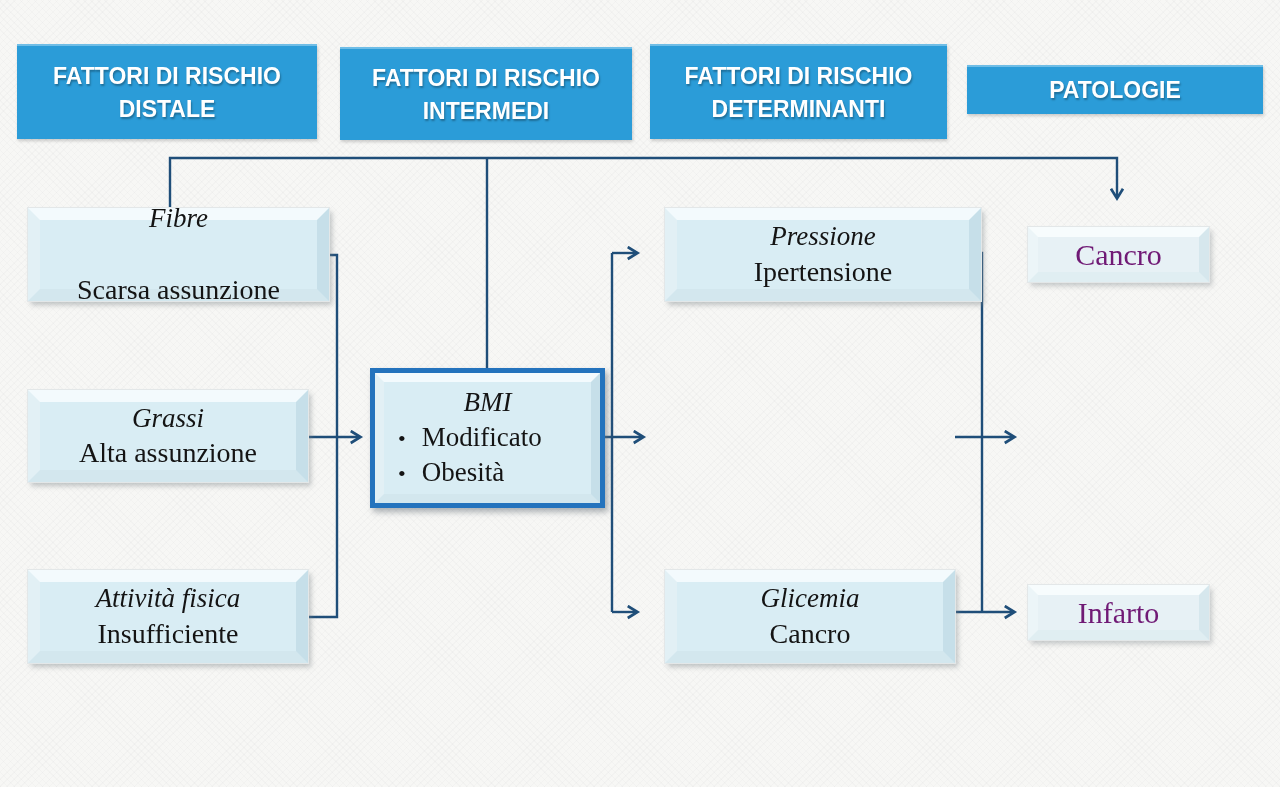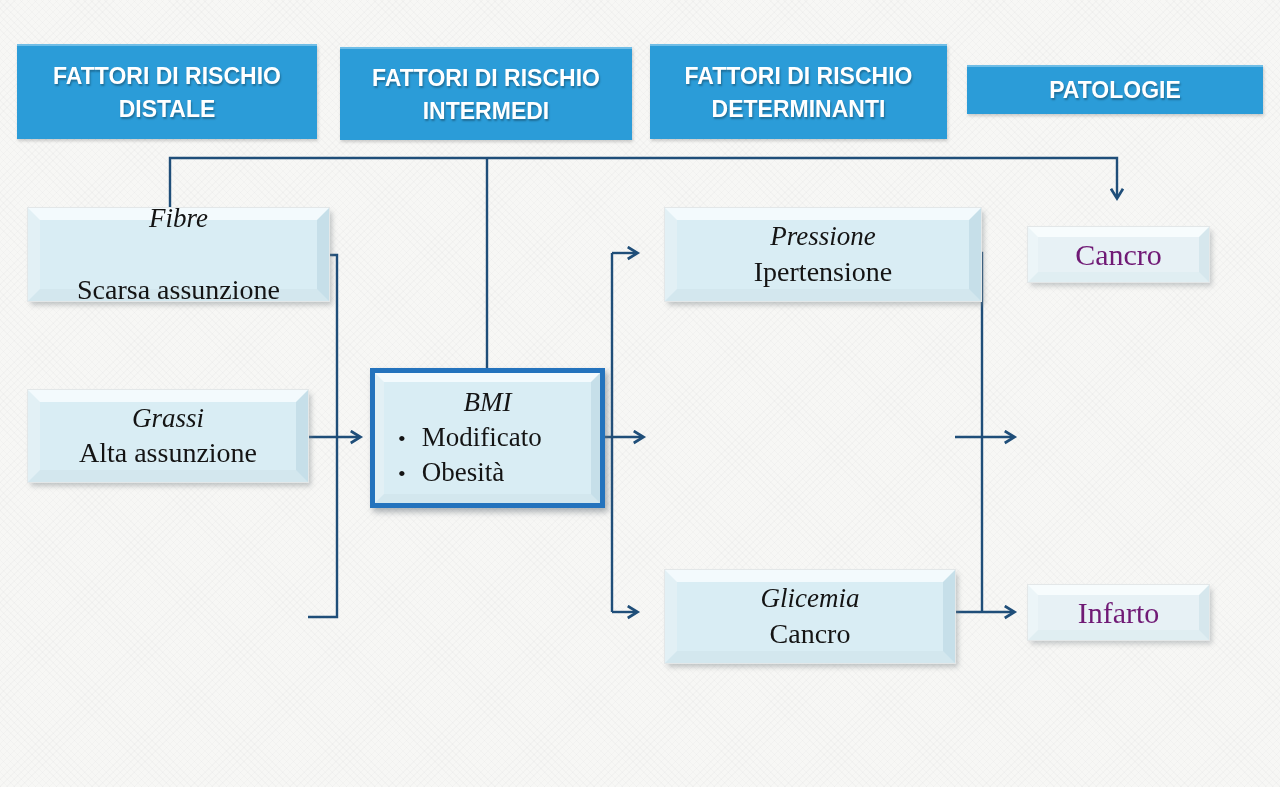--- a/index.html
+++ b/index.html
@@ -140,20 +140,24 @@
   </div>
 
   <div class="bv fibre">
     <span class="t">Fibre</span>
     <span class="s">Scarsa assunzione</span>
   </div>
   <div class="bv grassi">
     <span class="t">Grassi</span>
     <span class="s">Alta assunzione</span>
   </div>
+  <div class="bv attivita">
+    <span class="t">Attività fisica</span>
+    <span class="s">Insufficiente</span>
+  </div>
 
   <div class="bmi">
     <div class="bmi-in">
       <div class="t">BMI</div>
       <div class="brow">
         <span class="dot">•</span>
         <span>Modificato</span>
       </div>
       <div class="brow">
         <span class="dot">•</span>

